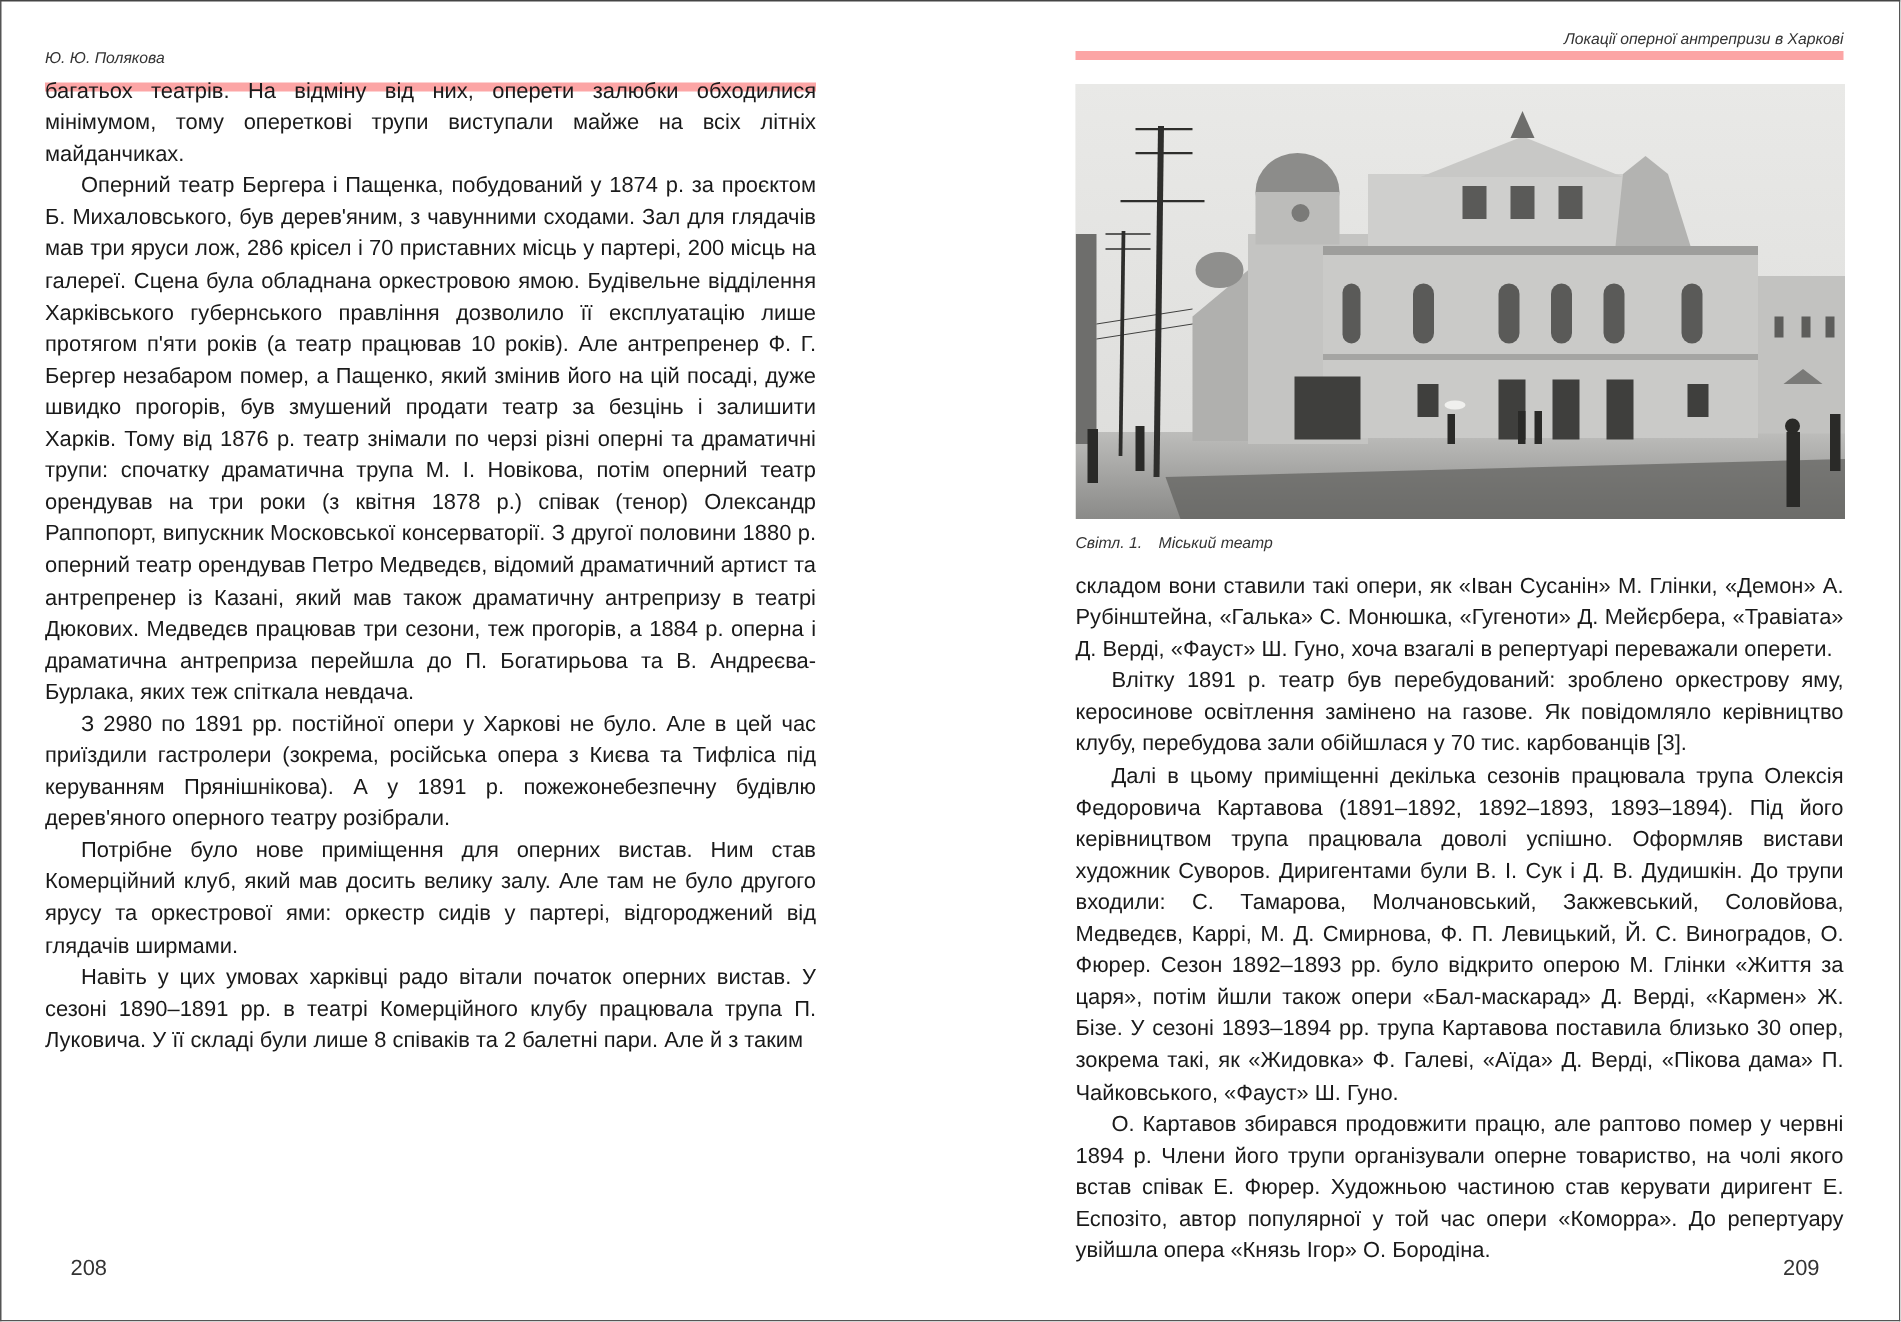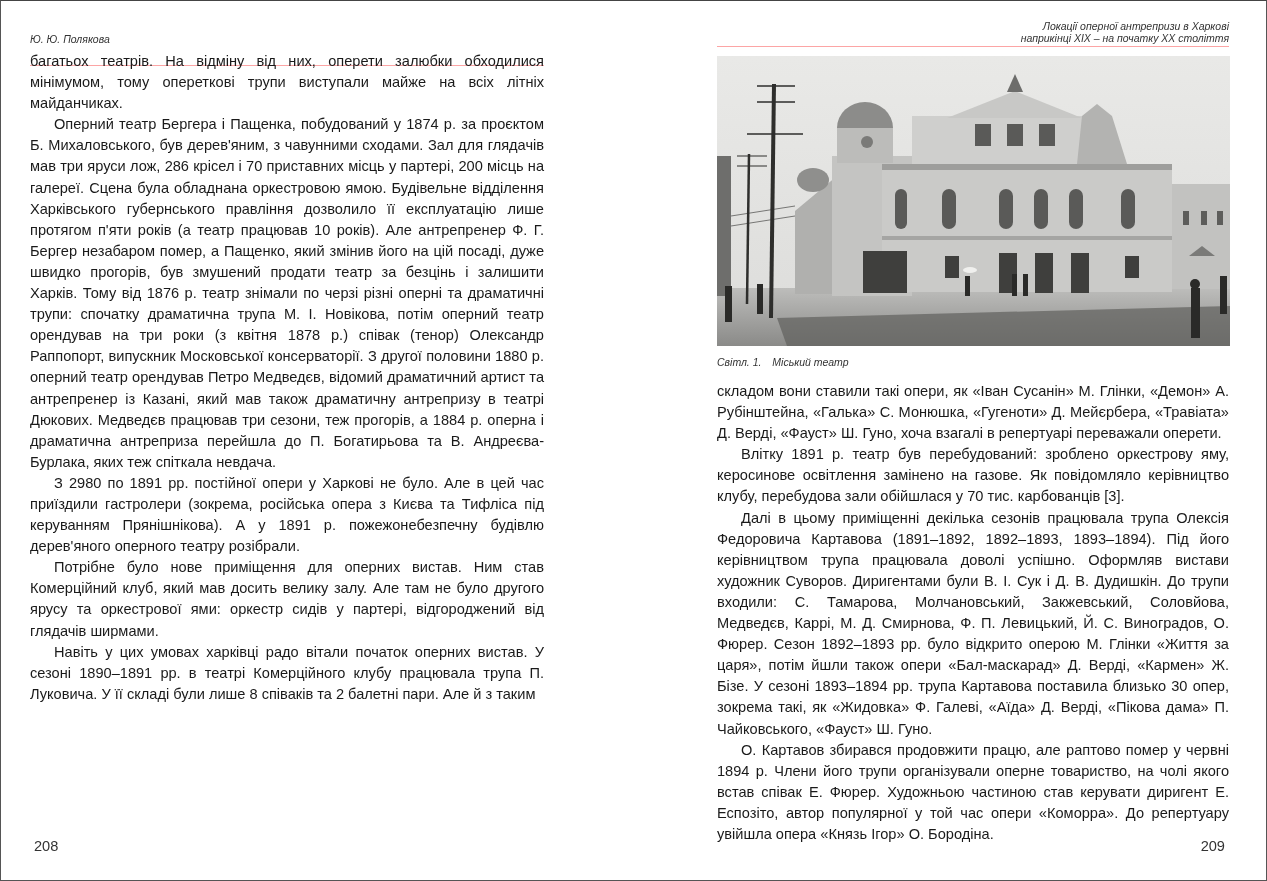--- a/index.html
+++ b/index.html
@@ -11,39 +11,39 @@
     position: absolute; left: 0; top: 0; width: 1265px; height: 879px;
     border: 1px solid #555; border-top: 1px solid #444; background: #fff;
   }
   .page { position: absolute; top: 0; height: 881px; }
   .page-left { left: 29px; width: 514px; }
   .page-right { left: 716px; width: 512px; }
 
   .running-head {
     position: absolute; left: 0; right: 0;
     font-style: italic; font-size: 10.5px; color: #333; line-height: 12px;
-    border-bottom: 1px solid #fca5a5;
+    border-bottom: 6px solid #fca5a5;
   }
-  .page-left .running-head { top: 32px; padding-bottom: 20px; text-align: left; }
+  .page-left .running-head { top: 32px; padding-bottom: 10px; text-align: left; }
   .page-right .running-head { top: 19px; padding-bottom: 2px; text-align: right; }
   .running-head span { display: block; }
 
   .text {
     position: absolute; left: 0; right: 0;
     font-size: 14.6px; line-height: 21.1px; text-align: justify;
     hyphens: manual;
   }
   .page-left .text { top: 50px; }
   .page-right .text { top: 380px; }
   .text p { margin: 0; text-indent: 24px; }
   .text p.noindent { text-indent: 0; }
 
   .folio { position: absolute; top: 837px; font-size: 14.6px; color: #333; }
-  .page-left .folio { left: 4px; }
-  .page-right .folio { right: 4px; margin-left: 20px; }
+  .page-left .folio { left: 17px; }
+  .page-right .folio { right: 16px; margin-left: 20px; }
 
   .photo {
     position: absolute; top: 55px; left: 0; width: 513px; height: 290px;
     background: #e6e6e4; overflow: hidden;
   }
   .photo svg { display: block; width: 100%; height: 100%; }
 
   .caption {
     position: absolute; top: 355px; left: 0;
     font-style: italic; font-size: 10.5px; color: #333;
@@ -65,21 +65,20 @@
       <p>З 2980 по 1891 рр. постійної опери у Харкові не було. Але в цей час приїздили гастролери (зокрема, російська опера з Києва та Тифліса під керуванням Прянішнікова). А у 1891 р. пожежонебезпечну будівлю дерев'яного оперного театру розібрали.</p>
       <p>Потрібне було нове приміщення для оперних вистав. Ним став Комерційний клуб, який мав досить велику залу. Але там не було другого ярусу та оркестрової ями: оркестр сидів у партері, відгороджений від глядачів ширмами.</p>
       <p>Навіть у цих умовах харківці радо вітали початок оперних вистав. У сезоні 1890–1891 рр. в театрі Комерційного клубу працювала трупа П. Луковича. У її складі були лише 8 співаків та 2 балетні пари. Але й з таким</p>
     </div>
     <div class="folio">208</div>
   </div>
 
   <div class="page page-right">
     <div class="running-head">
       <span>Локації оперної антрепризи в Харкові</span>
-      <span>наприкінці XIX – на початку XX століття</span>
     </div>
 
     <div class="photo">
       <svg viewBox="0 0 513 290" preserveAspectRatio="none">
         <defs>
           <linearGradient id="sky" x1="0" y1="0" x2="0" y2="1">
             <stop offset="0" stop-color="#e9e9e7"></stop>
             <stop offset="1" stop-color="#dcdcda"></stop>
           </linearGradient>
           <linearGradient id="ground" x1="0" y1="0" x2="0" y2="1">

